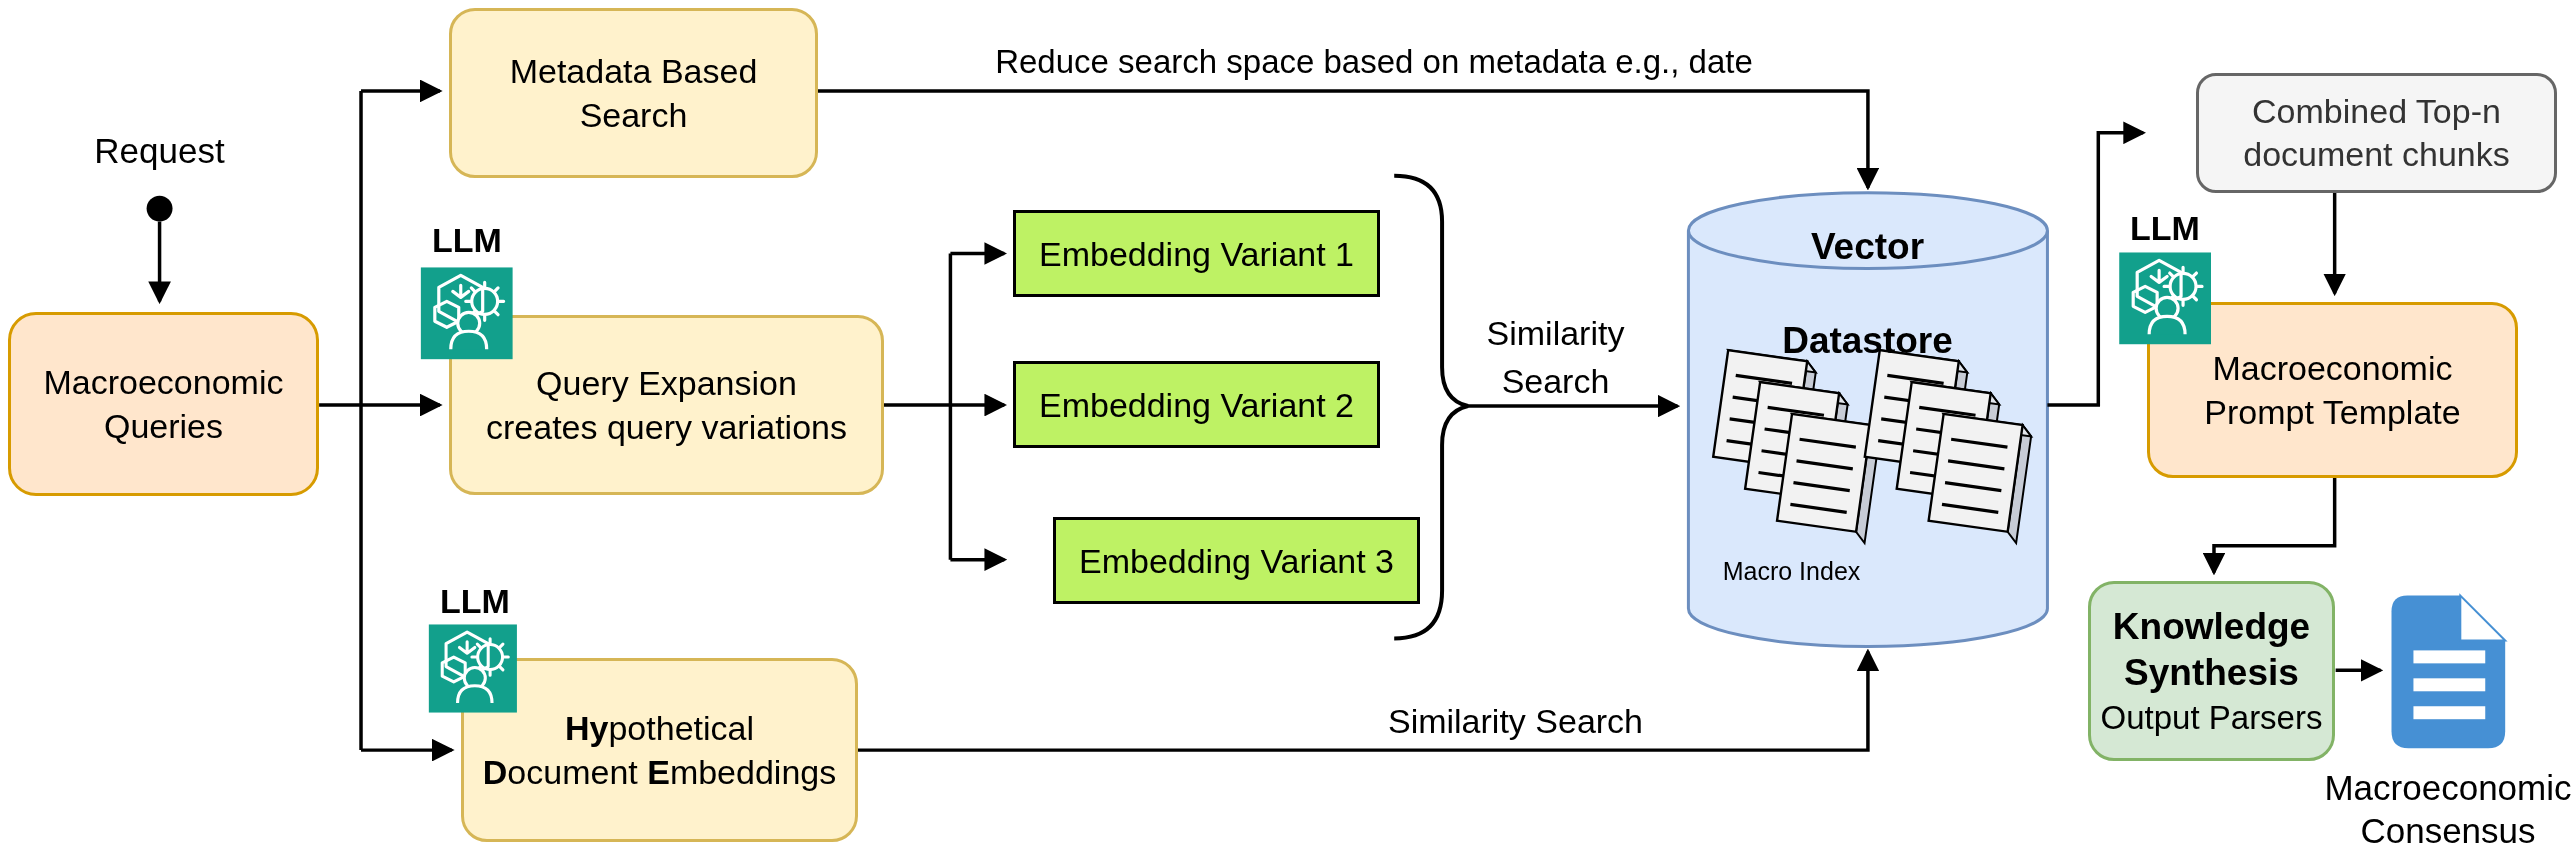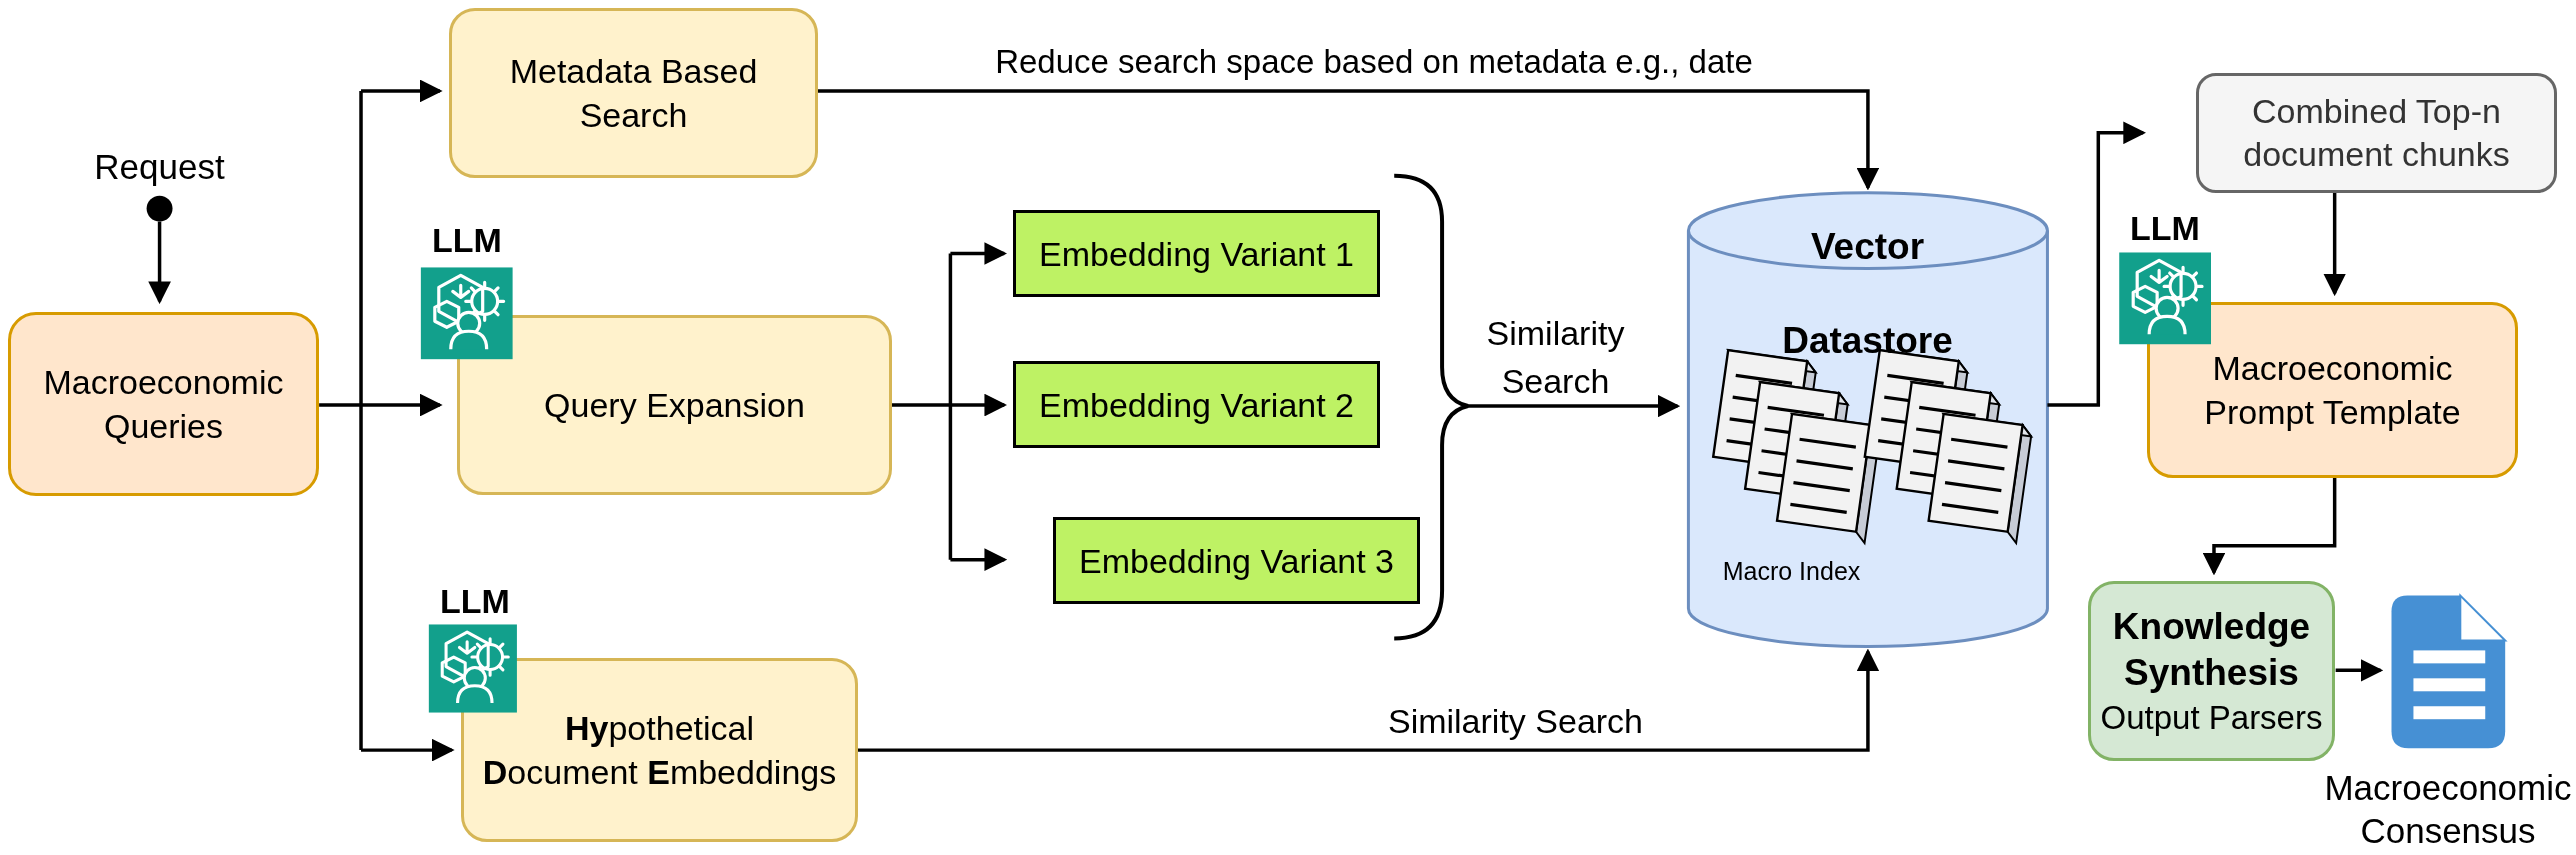--- a/index.html
+++ b/index.html
@@ -120,38 +120,39 @@
 
     <g>
       <path class="stroke-line" d="M2341,479 V547 H2220 V574" marker-end="url(#arrow)"></path>
     </g>
 
     <g>
       <path class="stroke-line" d="M2342,672 H2387" marker-end="url(#arrow)"></path>
     </g>
   </svg>
 
-  <div class="label" style="left:35px;top:144px;width:249px;height:46px;font-size:35px;">Request</div>
+  <div class="label" style="left:35px;top:128px;width:249px;height:46px;font-size:35px;">Request</div>
 
   <div class="node peach" style="left:8px;top:312px;width:311px;height:184px;border-radius:28px;">
     <div>Macroeconomic</div>
     <div>Queries</div>
   </div>
 
   <div class="node yellow rounded" style="left:449px;top:8px;width:369px;height:170px;">
     <div>Metadata Based</div>
     <div>Search</div>
   </div>
 
   <div class="label" style="left:975px;top:42px;width:798px;height:40px;">Reduce search space based on metadata e.g., date</div>
 
   <div class="label bold" style="left:421px;top:219px;width:92px;height:42px;font-size:34px;">LLM</div>
 
-  <div class="node yellow rounded" style="left:449px;top:315px;width:435px;height:180px;margin-left:8px;">
+  <div class="node yellow rounded" style="left:449px;top:315px;width:435px;height:180px;">
     <div>Query Expansion</div>
+    <div>creates query variations</div>
   </div>
 
   <div class="label bold" style="left:431px;top:580px;width:88px;height:42px;font-size:34px;">LLM</div>
 
   <div class="node yellow rounded" style="left:461px;top:658px;width:397px;height:184px;">
     <div><span style="font-weight: bold;">Hy</span><span>pothetical</span></div>
     <div><span style="font-weight: bold;">D</span><span>ocument </span><span style="font-weight: bold;">E</span><span>mbeddings</span></div>
   </div>
 
   <div class="node plainbox" style="left:1013px;top:210px;width:367px;height:87px;">

